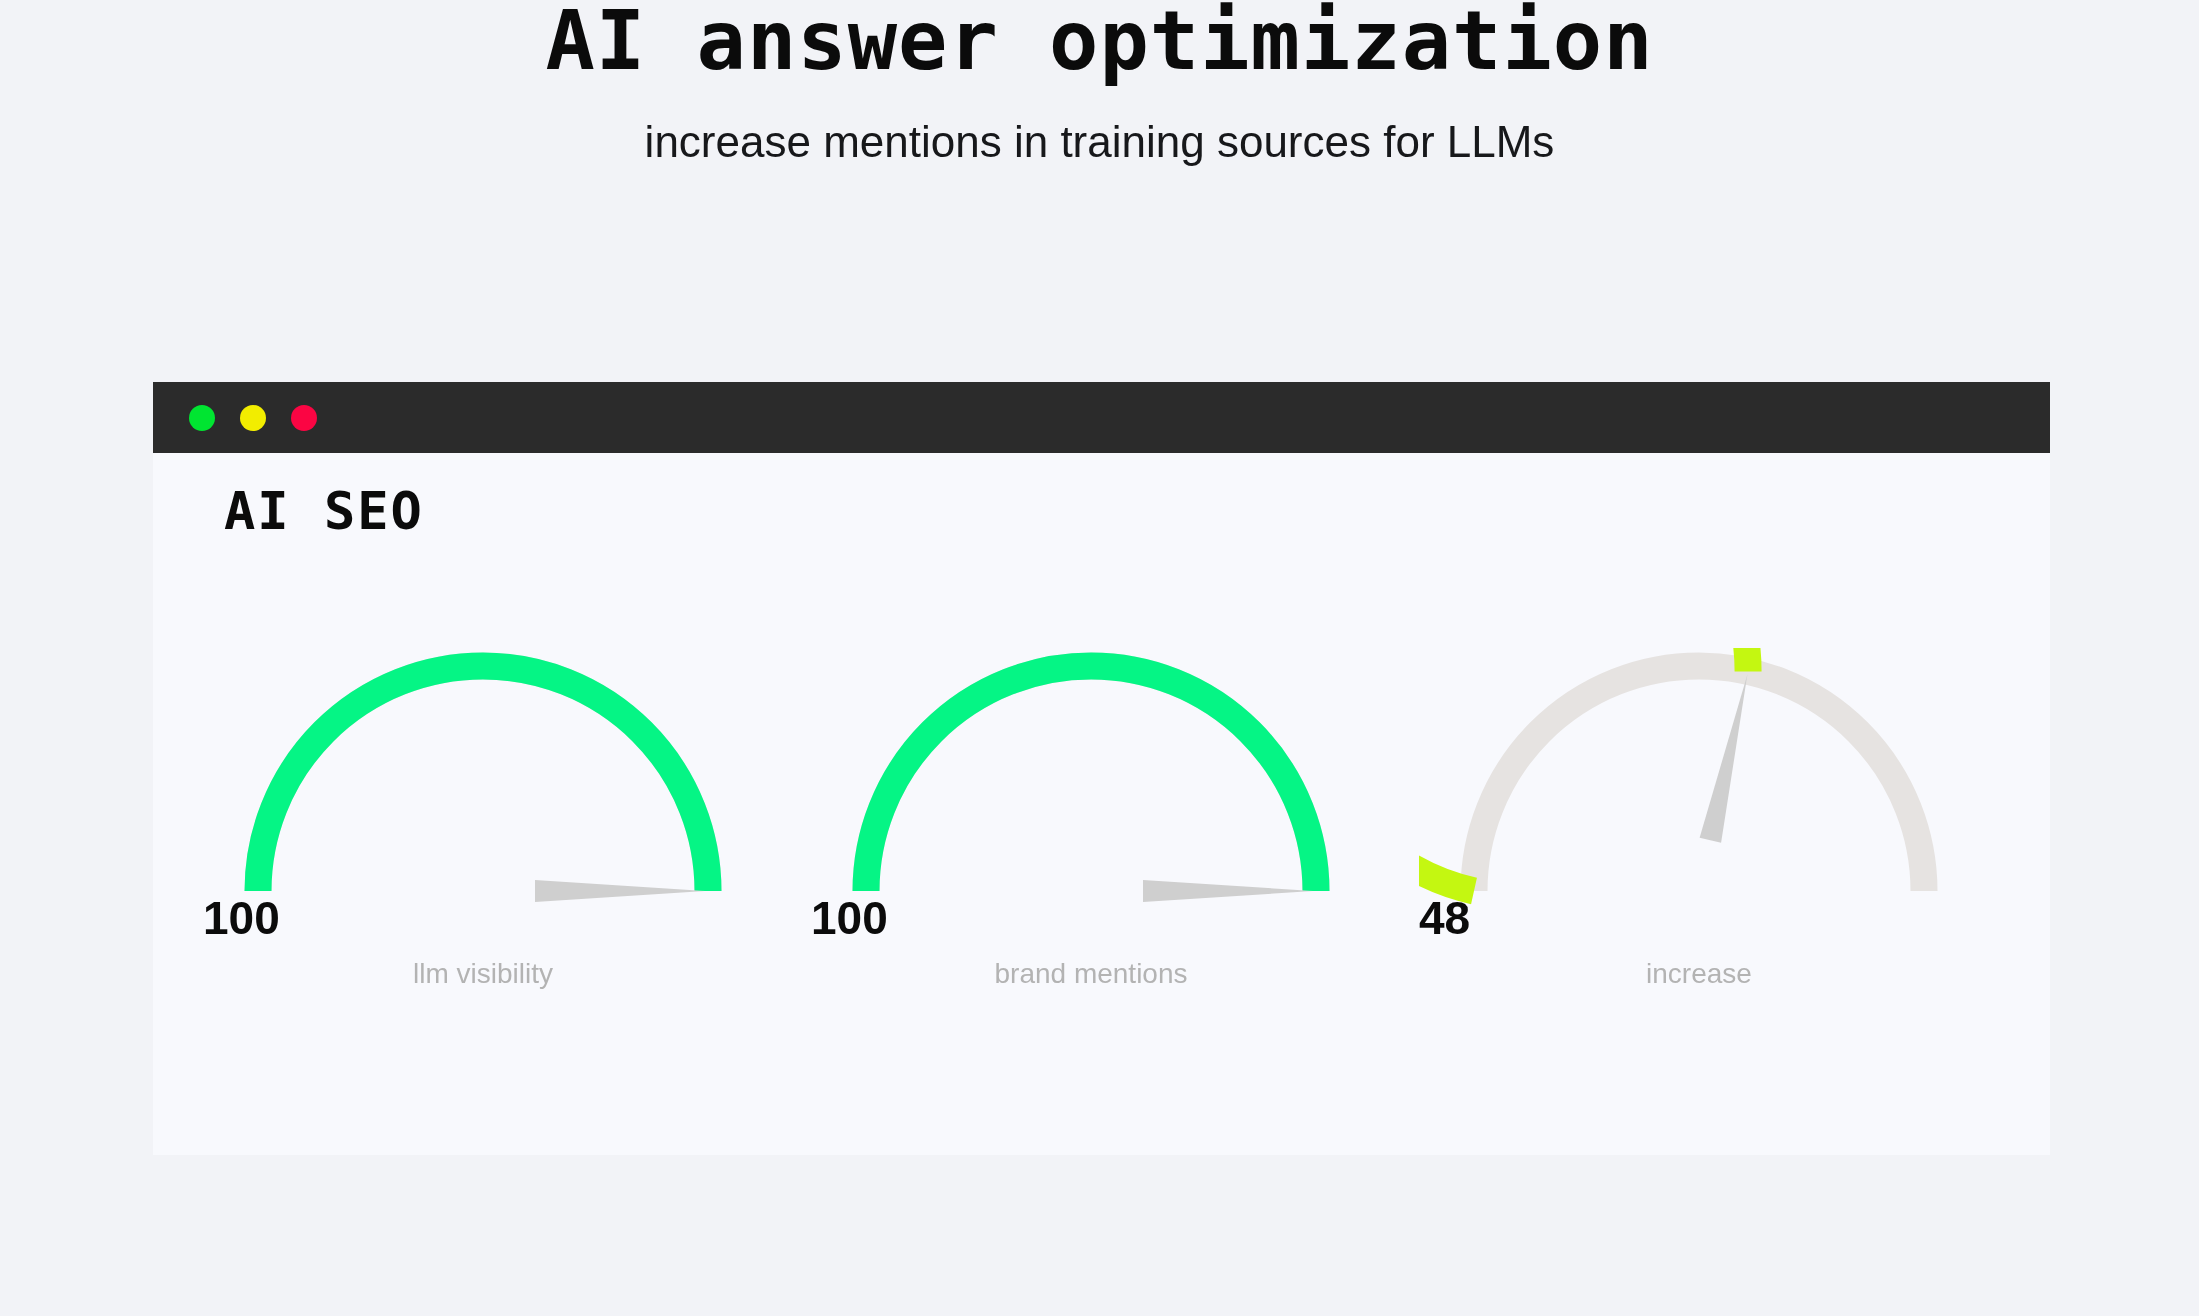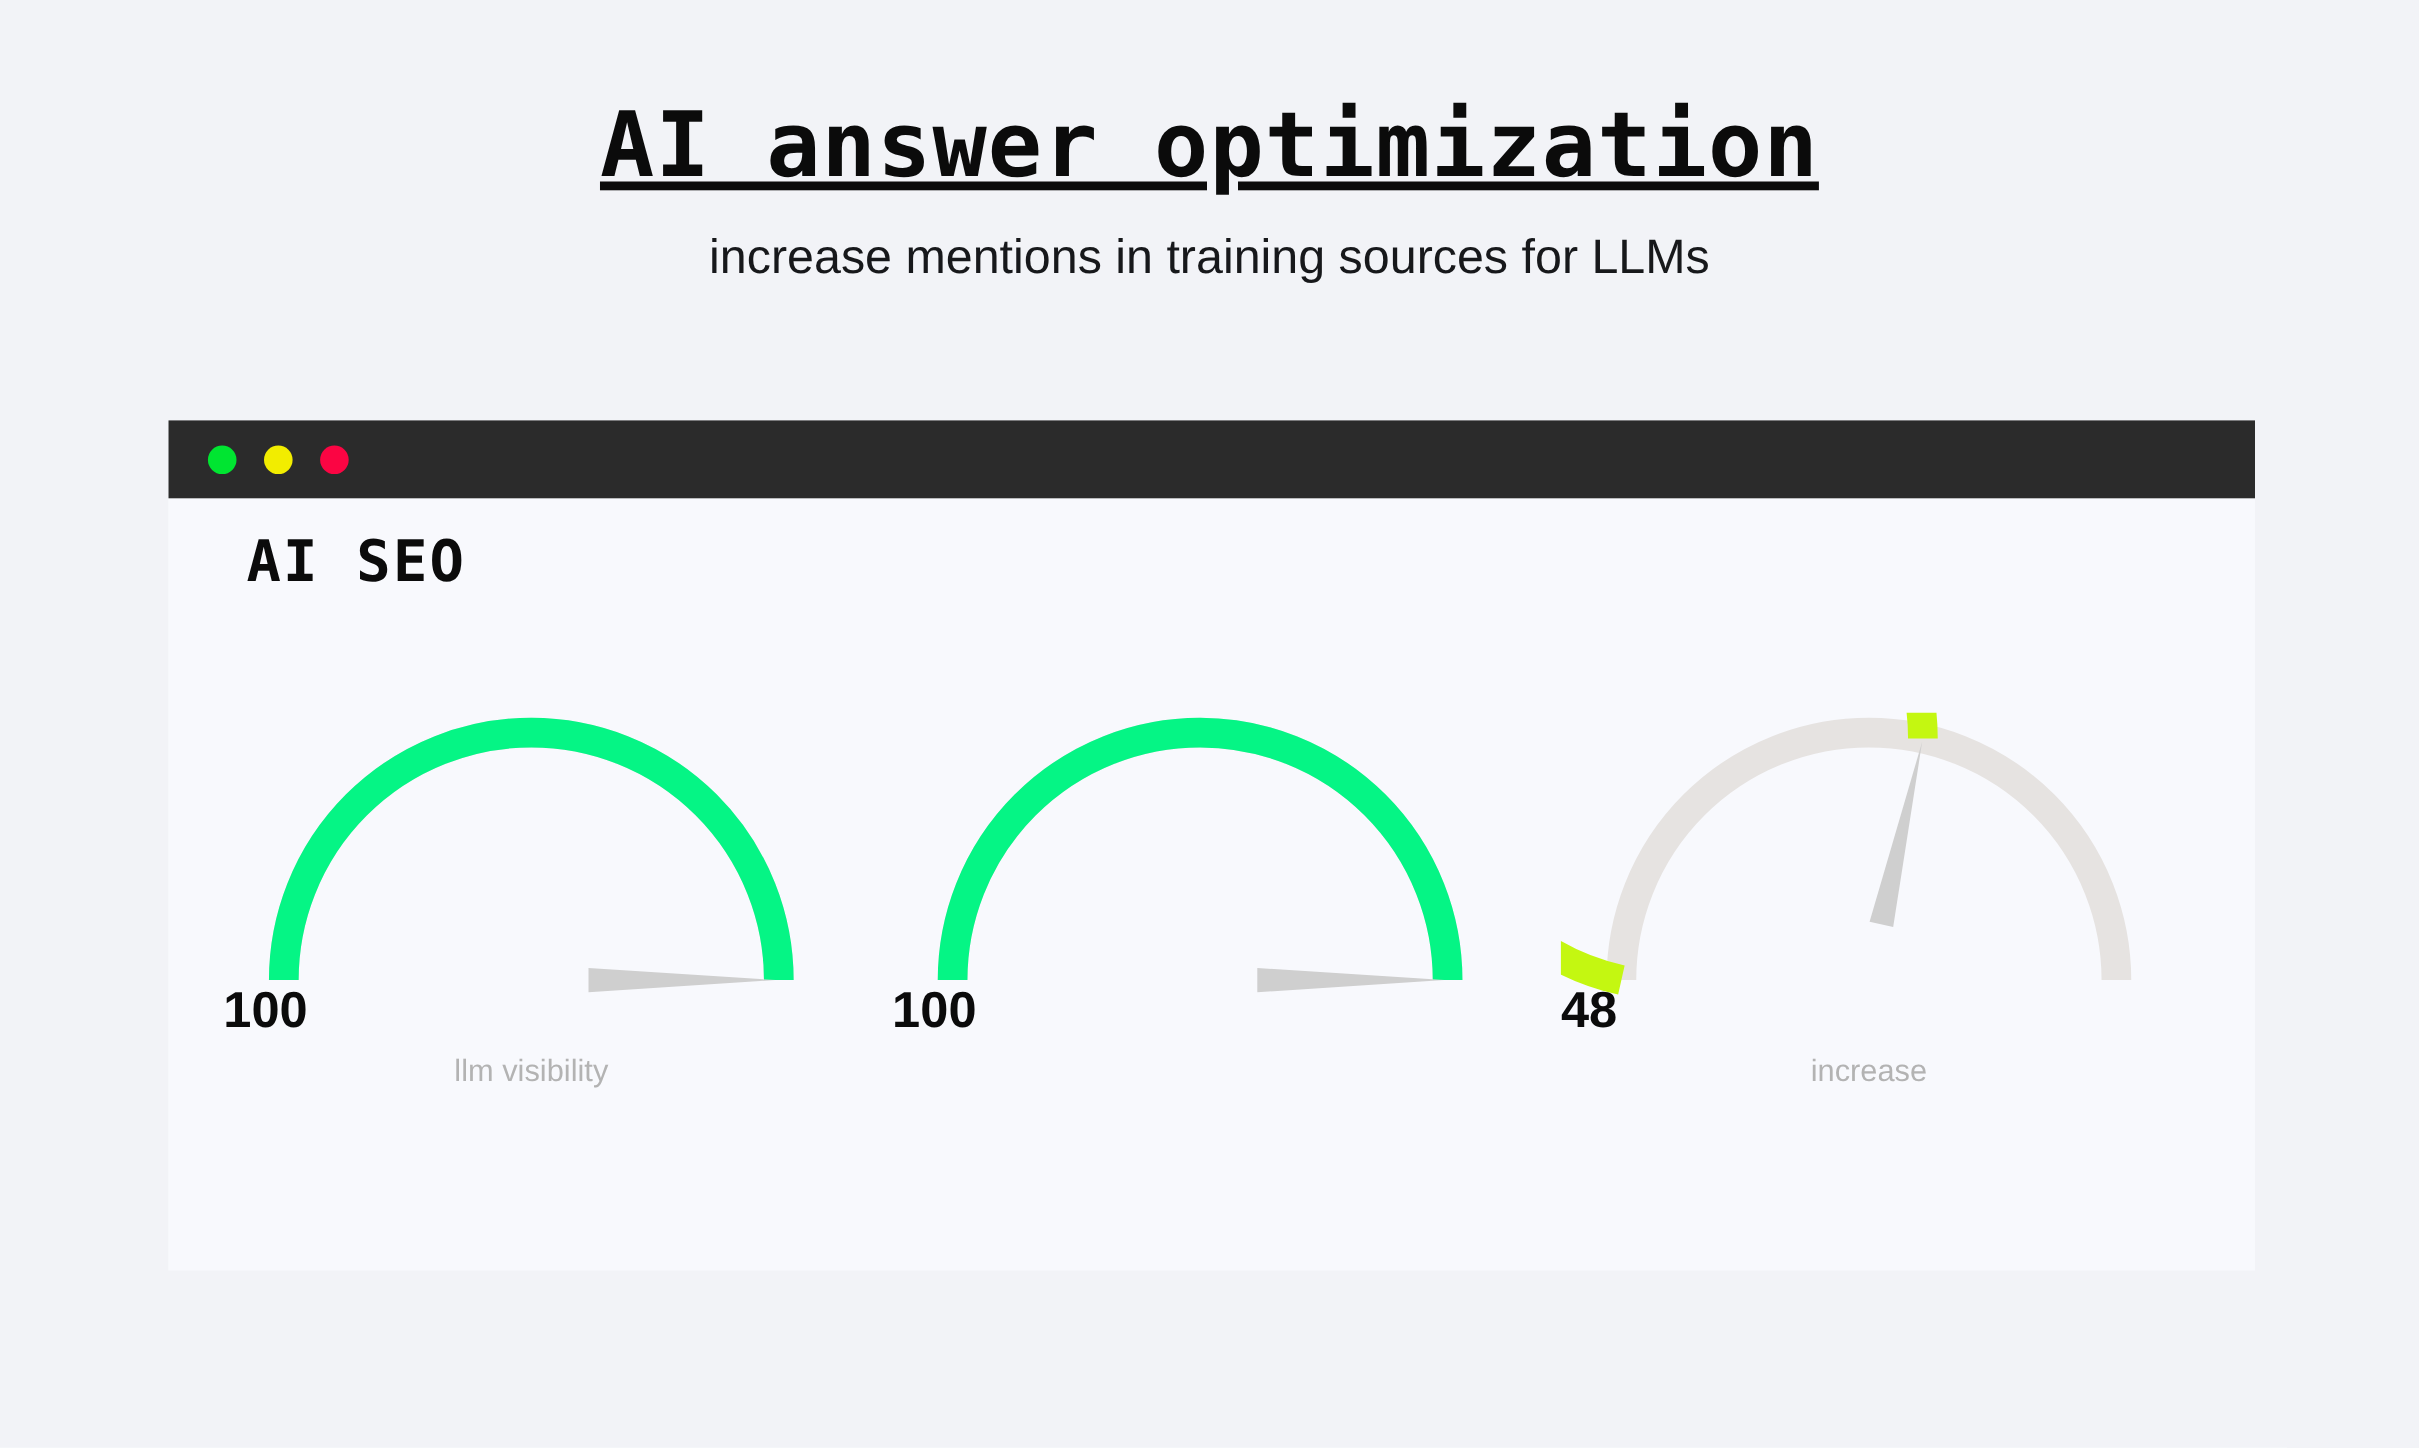--- a/index.html
+++ b/index.html
@@ -18,28 +18,26 @@
   
   #header {
     position: absolute;
     left: 0;
     top: 0;
     width: 2199px;
     text-align: center;
   }
   #page-title {
     margin: 0;
-    padding-top: 92px;
     font-family: "DejaVu Sans Mono", "Liberation Mono", monospace;
     font-weight: bold;
     font-size: 82px;
     letter-spacing: 1px;
     color: #0B0B0B;
     line-height: 1.0;
-    text-decoration: underline;
   }
   #page-subtitle {
     margin: 4px;
     padding-top: 34px;
     font-family: "Liberation Sans", sans-serif;
     font-size: 44px;
     font-weight: 400;
     color: #17181B;
     line-height: 1.0;
   }
@@ -171,20 +169,21 @@
         <div class="gauge-label">llm visibility</div>
       </div>
 
       <div class="gauge">
         <svg viewBox="0 0 560 400">
           <path class="g-track" fill="none" stroke-linecap="butt" d="M 55 242.99999999999997 A 225 225 0 1 1 505 243" stroke="#E6E3E1" stroke-width="27"></path>
           <path class="g-value" fill="none" stroke-linecap="butt" d="M 55 242.99999999999997 A 225 225 0 1 1 505 243" stroke="#05F585" stroke-width="27"></path>
           <polygon class="g-needle" points="502,243 332,254 332,232" fill="#CFCFCF"></polygon>
         </svg>
         <div class="gauge-value">100</div>
+        <div class="gauge-label">brand mentions</div>
       </div>
 
       <div class="gauge">
         <svg viewBox="0 0 560 400">
           <path class="g-track" fill="none" stroke-linecap="butt" d="M 55 242.99999999999997 A 225 225 0 1 1 505 243" stroke="#E6E3E1" stroke-width="27"></path>
           <path class="g-value" fill="none" stroke-linecap="butt" d="M 55 242.99999999999997 A 225 225 0 1 1 329.08222931422205 23.418728563781826" stroke="#C4F711" stroke-width="27"></path>
           <polygon class="g-needle" points="328.4277995900324,26.34647884959807 302.0785329339464,194.6519040345471 280.608364171294,189.8527527238232" fill="#CFCFCF"></polygon>
         </svg>
         <div class="gauge-value">48</div>
         <div class="gauge-label">increase</div>

